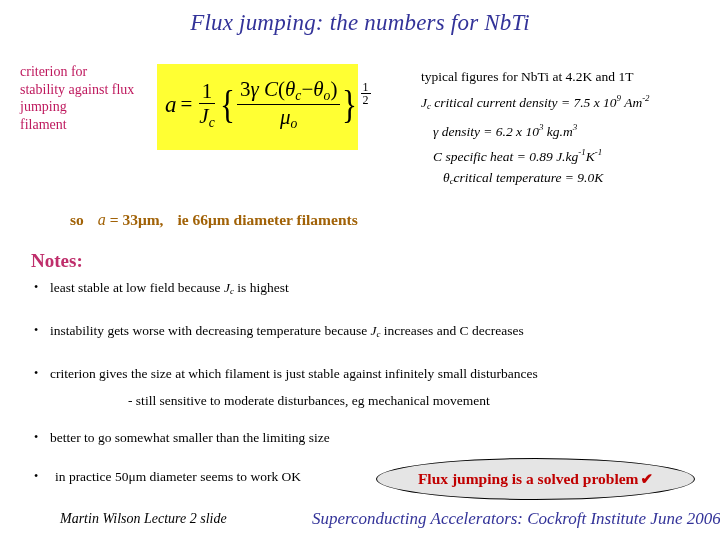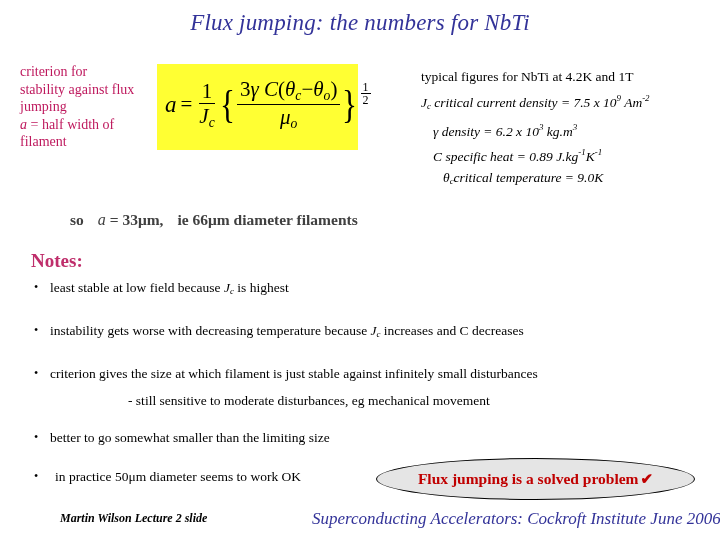--- a/index.html
+++ b/index.html
@@ -131,21 +131,21 @@
   sup.small { font-size: 0.66em; vertical-align: super; font-style: italic; }
   sub.small { font-size: 0.66em; vertical-align: -0.25em; font-style: italic; }
 
   
   .so-line {
     position: absolute;
     left: 70px;
     top: 211px;
     font-size: 15.5px;
     font-weight: bold;
-    color: #404040;
+    color: #a16207;
     white-space: nowrap;
     text-align: right;
   }
   .so-line .sp { display: inline-block; width: 14px; }
   .so-line .eqv { font-style: italic; font-weight: normal; font-size: 16px; }
 
   
   .notes {
     position: absolute;
     left: 31px;
@@ -212,23 +212,23 @@
     font-weight: bold;
     color: #C00000;
     margin-left: 2px;
   }
 
   
   .footer-left {
     position: absolute;
     left: 60px;
     top: 511px;
-    font-size: 12px;
-    font-style: italic;
-    font-weight: bold;
+    font-size: 14px;
+    font-style: italic;
+    font-weight: normal;
     color: #000000;
     white-space: nowrap;
   }
   .footer-right {
     position: absolute;
     left: 312px;
     top: 509px;
     font-size: 17px;
     font-style: italic;
     color: #333399;
@@ -239,21 +239,20 @@
 <body>
 
 <div class="slide">
 
   <div class="title">Flux jumping: the numbers for NbTi</div>
 
   <div class="left-block">
     <div>criterion for</div>
     <div>stability against flux</div>
     <div>jumping</div>
-    <div><span class="ital">a</span><span> = half width of</span></div>
     <div>filament</div>
   </div>
 
   <div class="eq-box">
     <div class="equation">
       <span class="eq-var">a</span>
       <span class="eq-eq">=</span>
       <span class="frac">
         <span class="num">1</span>
         <span class="den"><span class="ital-m">J</span><span class="sub">c</span></span>

